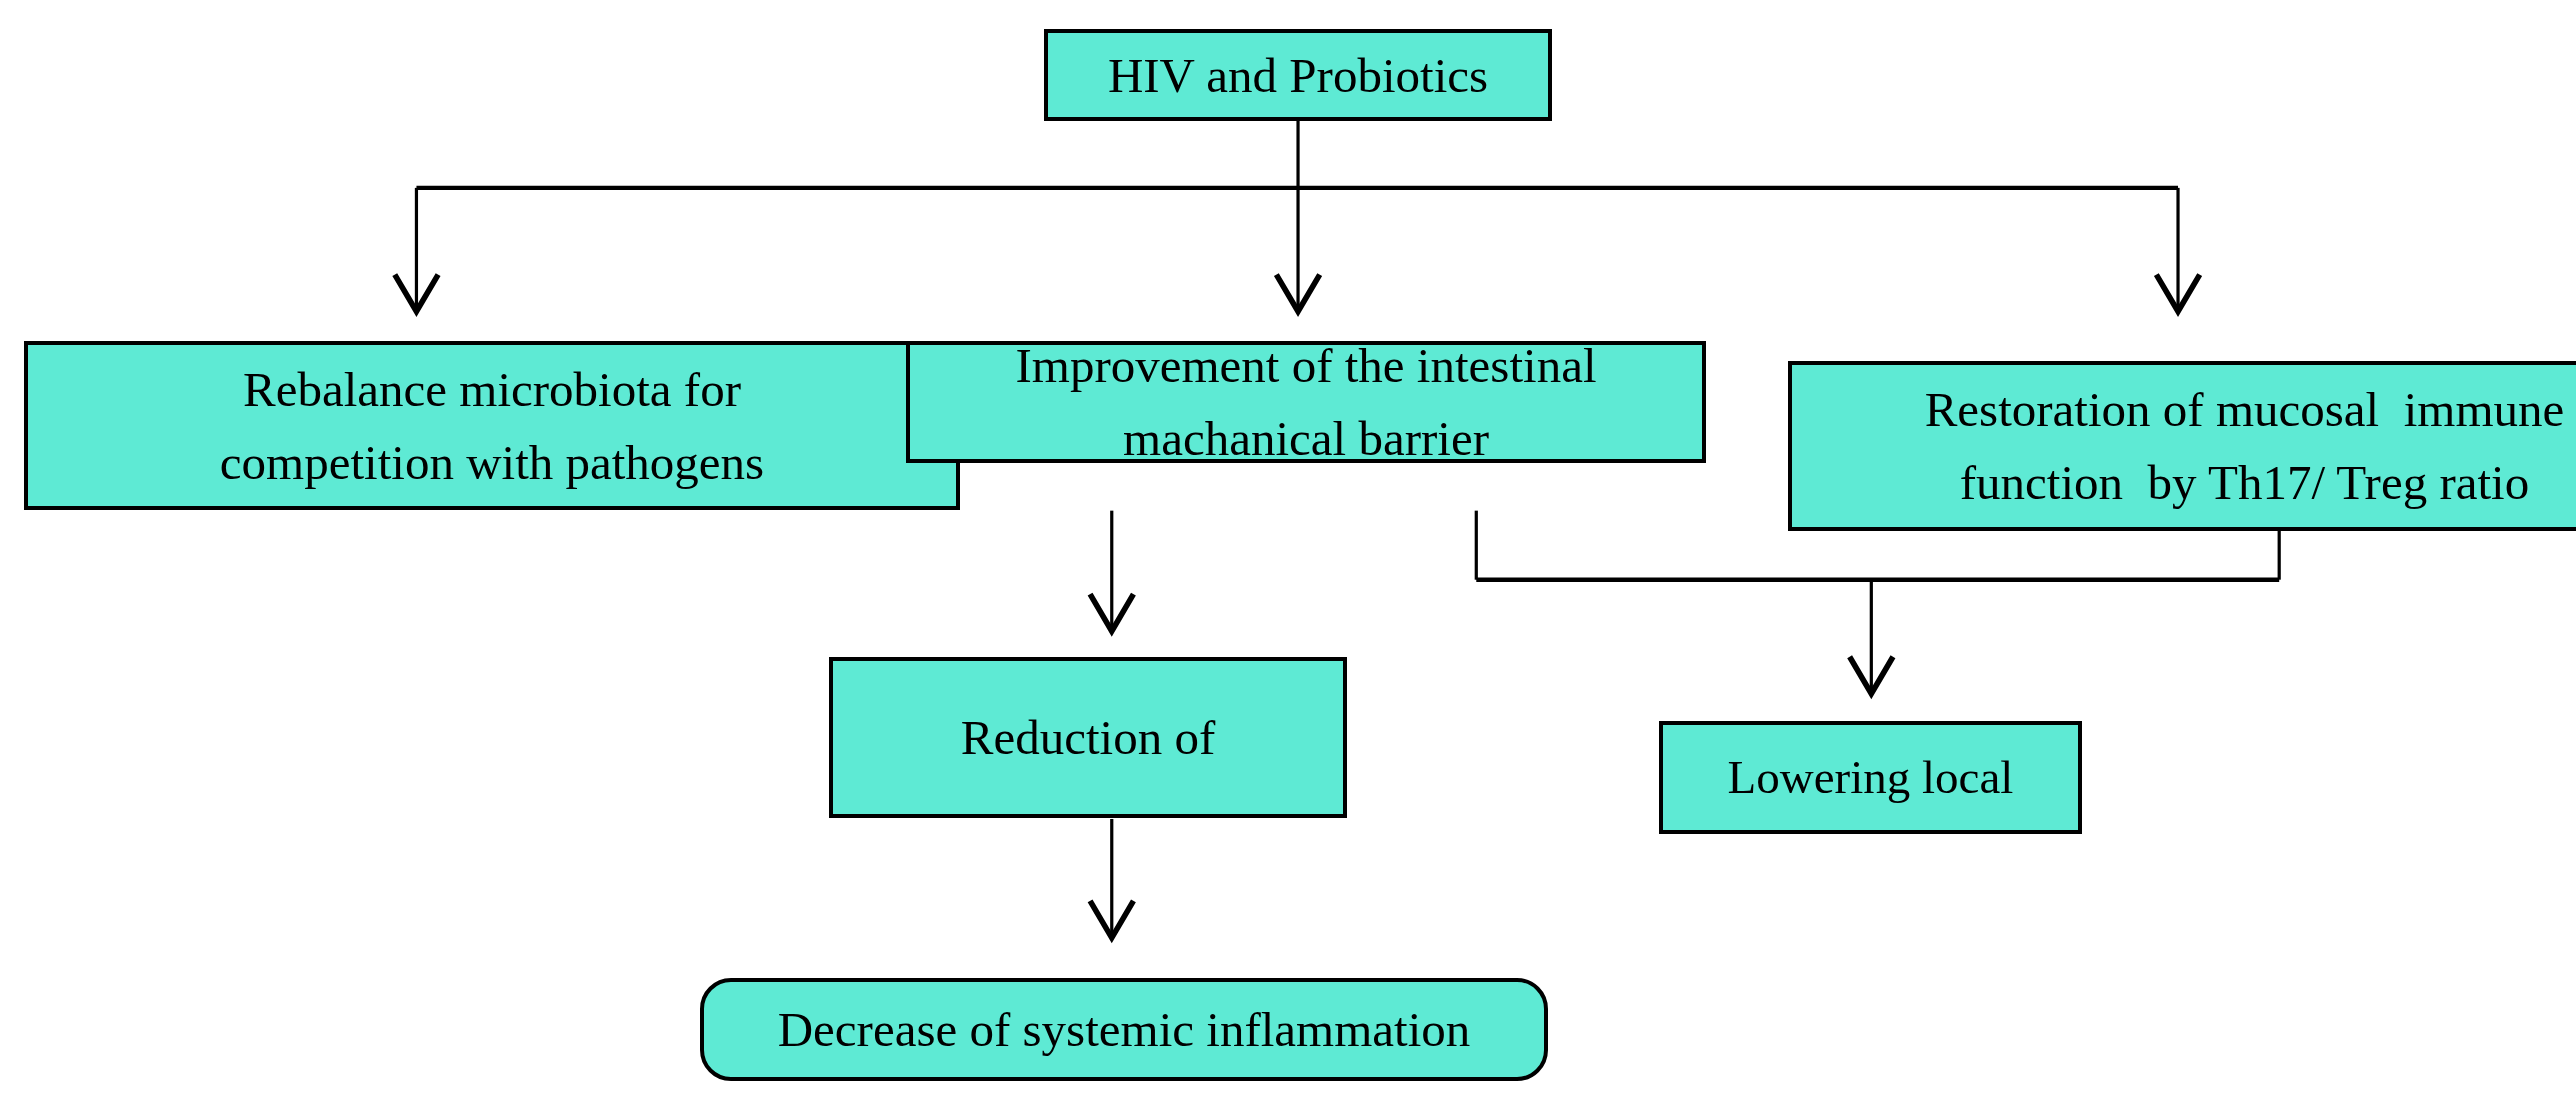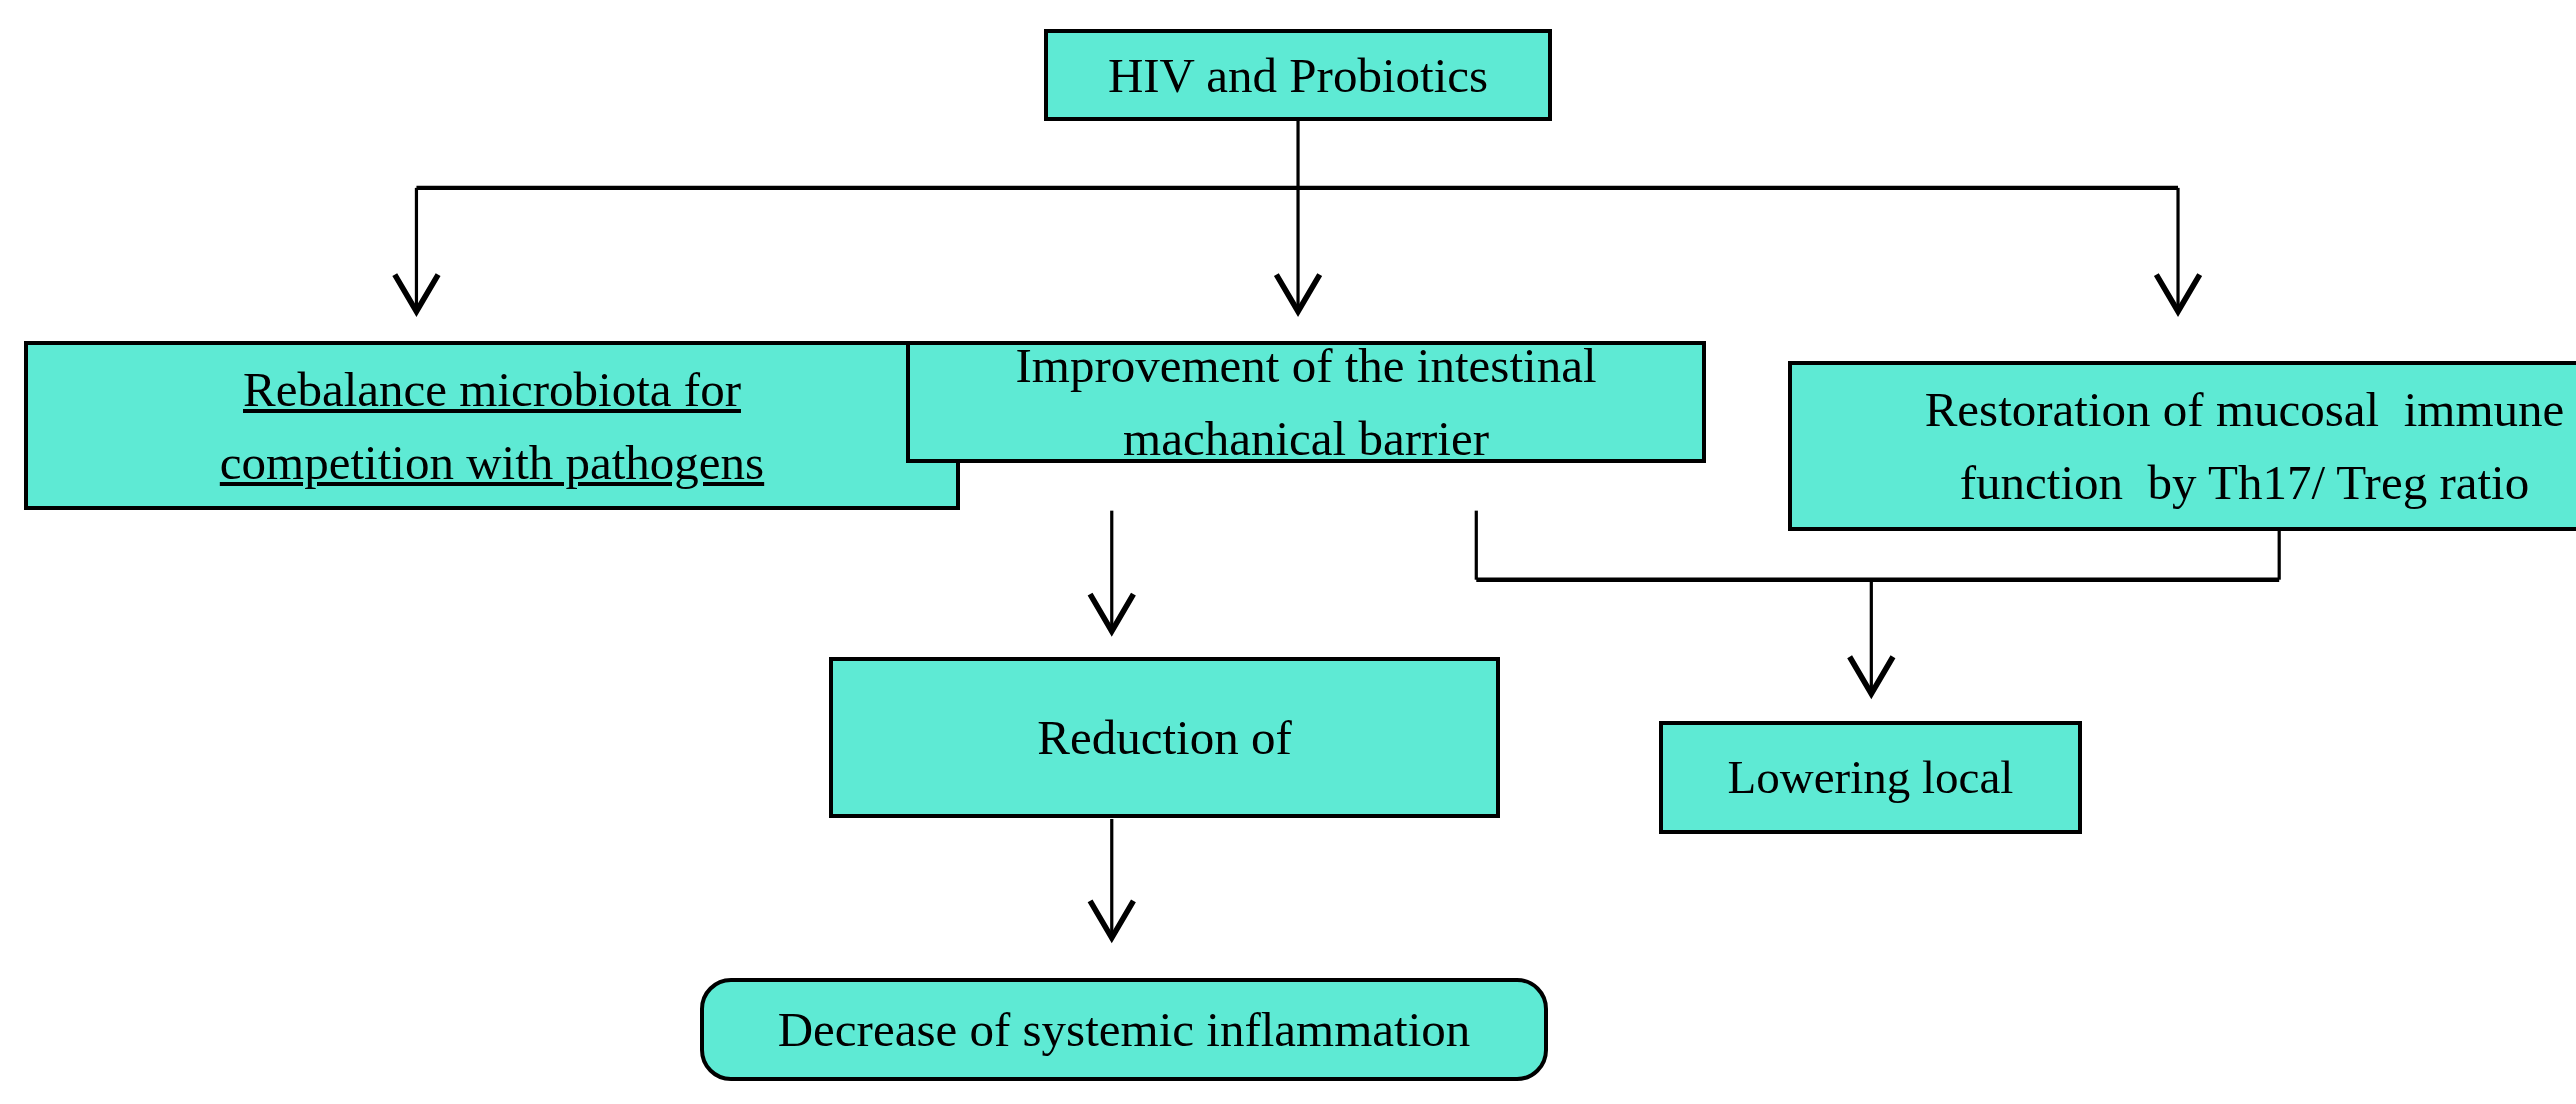--- a/index.html
+++ b/index.html
@@ -75,36 +75,36 @@
     <path class="chev" d="M2303 818 L2330 864 L2357 818"></path>
 
     <path class="line" d="M1384 1020 L1384 1164"></path>
     <path class="chev" d="M1357 1122 L1384 1168 L1411 1122"></path>
   </svg>
 
   <div class="box" style="left:1044px; top:29px; width:508px; height:92px;">
     <span>HIV and Probiotics</span>
   </div>
 
-  <div class="box" style="left:24px; top:341px; width:936px; height:169px;text-decoration:underline;">
+  <div class="box" style="left:24px; top:341px; width:936px; height:169px;">
     <span>Rebalance microbiota for</span>
     <span>competition with pathogens</span>
   </div>
 
   <div class="box" style="left:906px; top:341px; width:800px; height:122px;">
     <span>Improvement of the intestinal</span>
     <span>machanical barrier</span>
   </div>
 
   <div class="box" style="left:1788px; top:361px; width:913px; height:170px;">
     <span>Restoration of mucosal  immune</span>
     <span>function  by Th17/ Treg ratio</span>
   </div>
 
-  <div class="box" style="left:829px; top:657px; width:671px; height:161px;">
+  <div class="box" style="left:829px; top:657px; width:518px; height:161px;">
     <span>Reduction of</span>
   </div>
 
   <div class="box" style="left:1659px; top:721px; width:423px; height:113px; font-size:47px; line-height:67px;">
     <span>Lowering local</span>
   </div>
 
   <div class="box" style="left:700px; top:978px; width:848px; height:103px;border-radius:31px;">
     <span>Decrease of systemic inflammation</span>
   </div>

